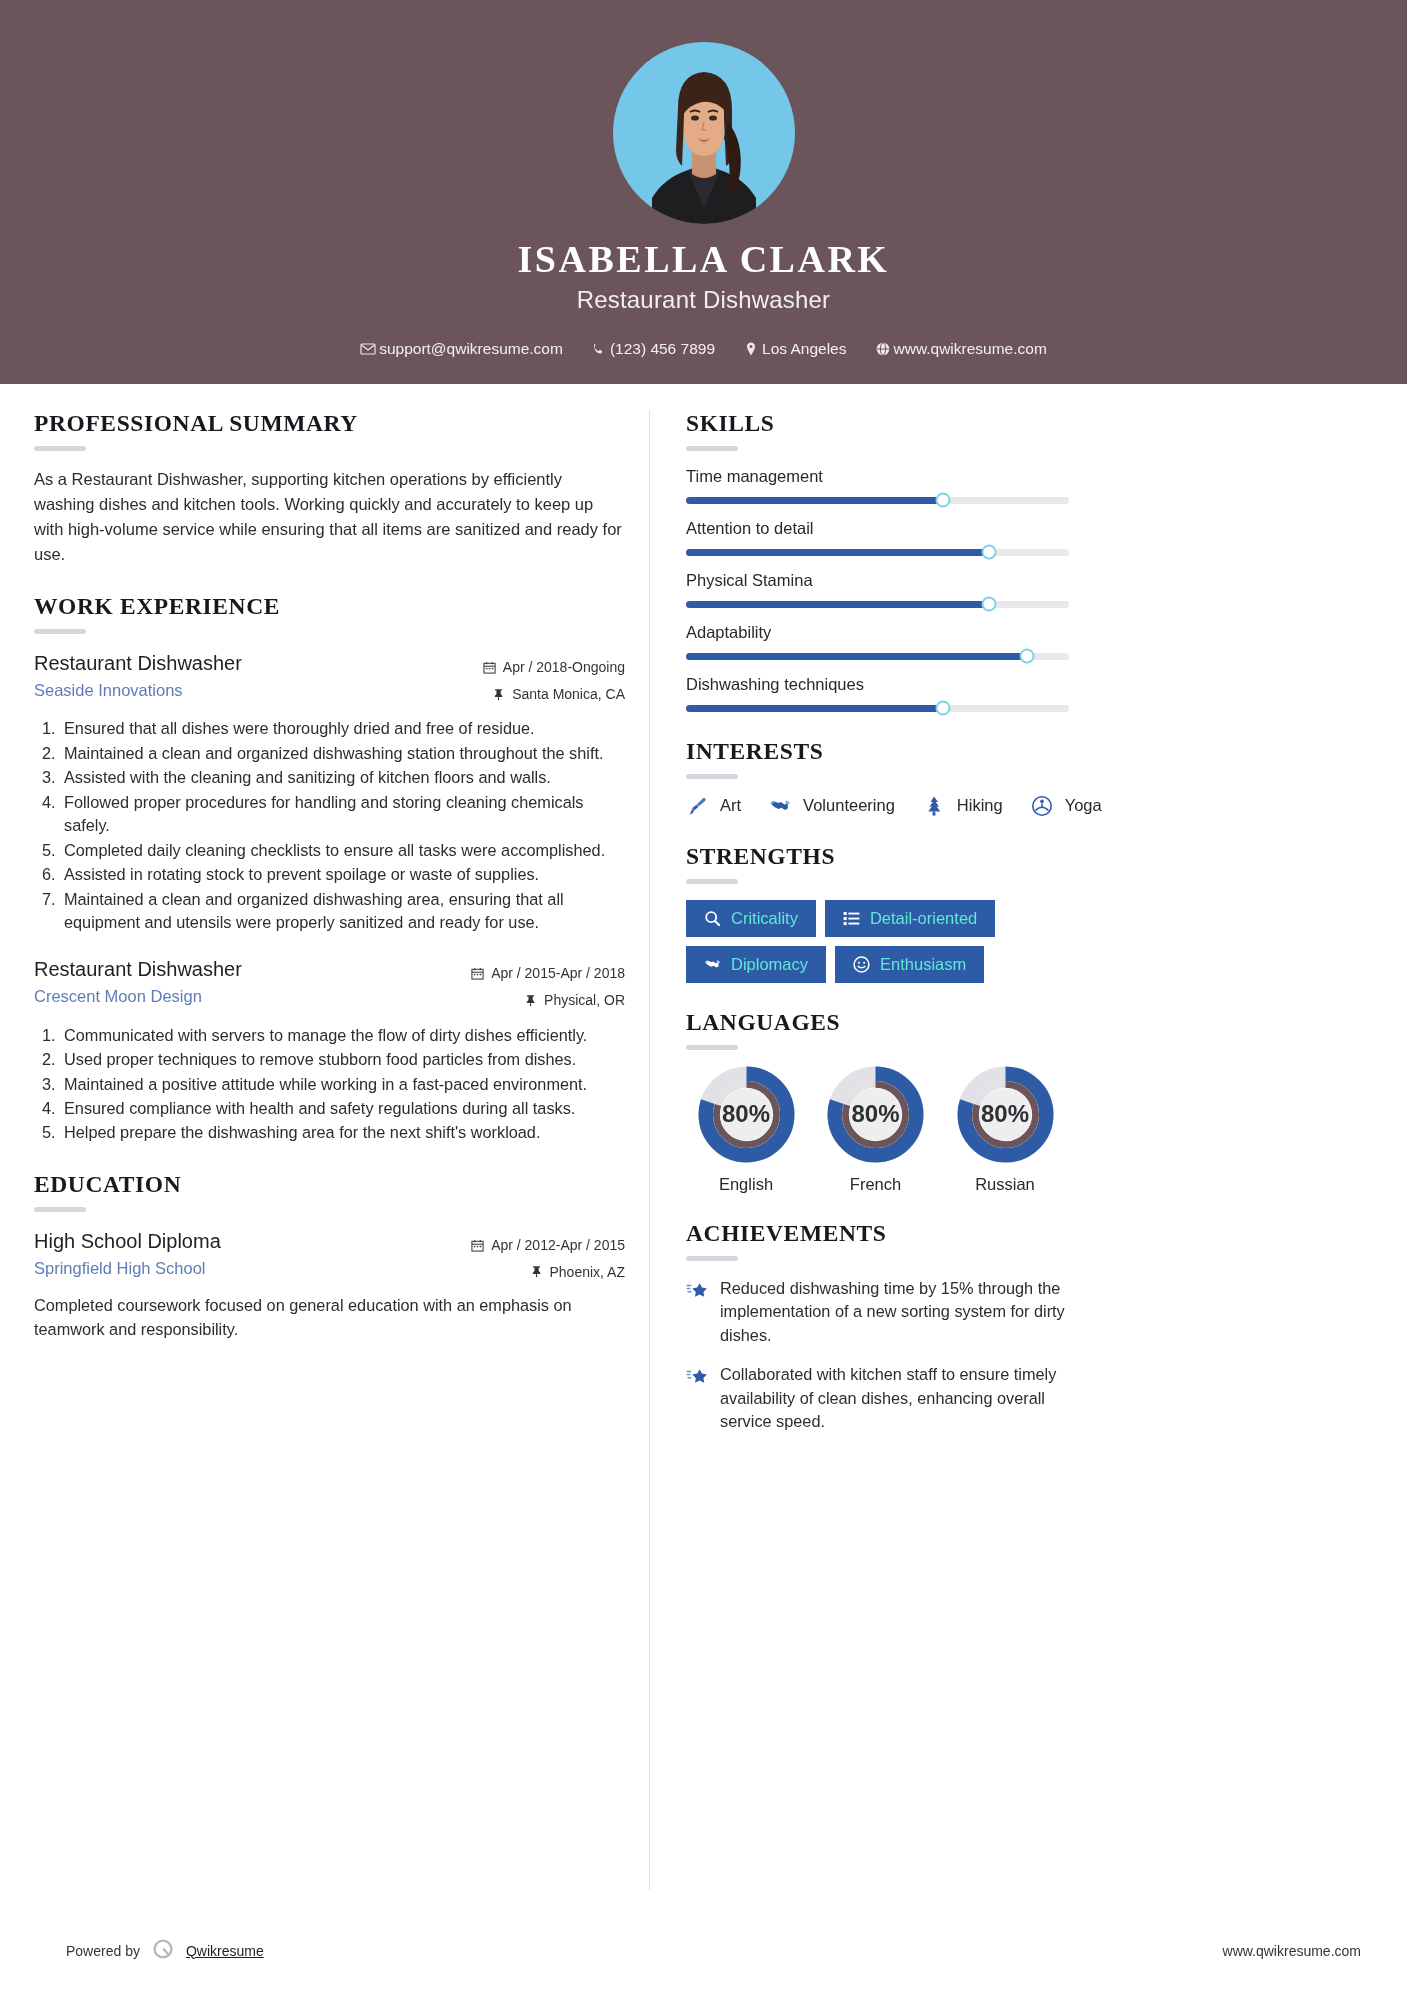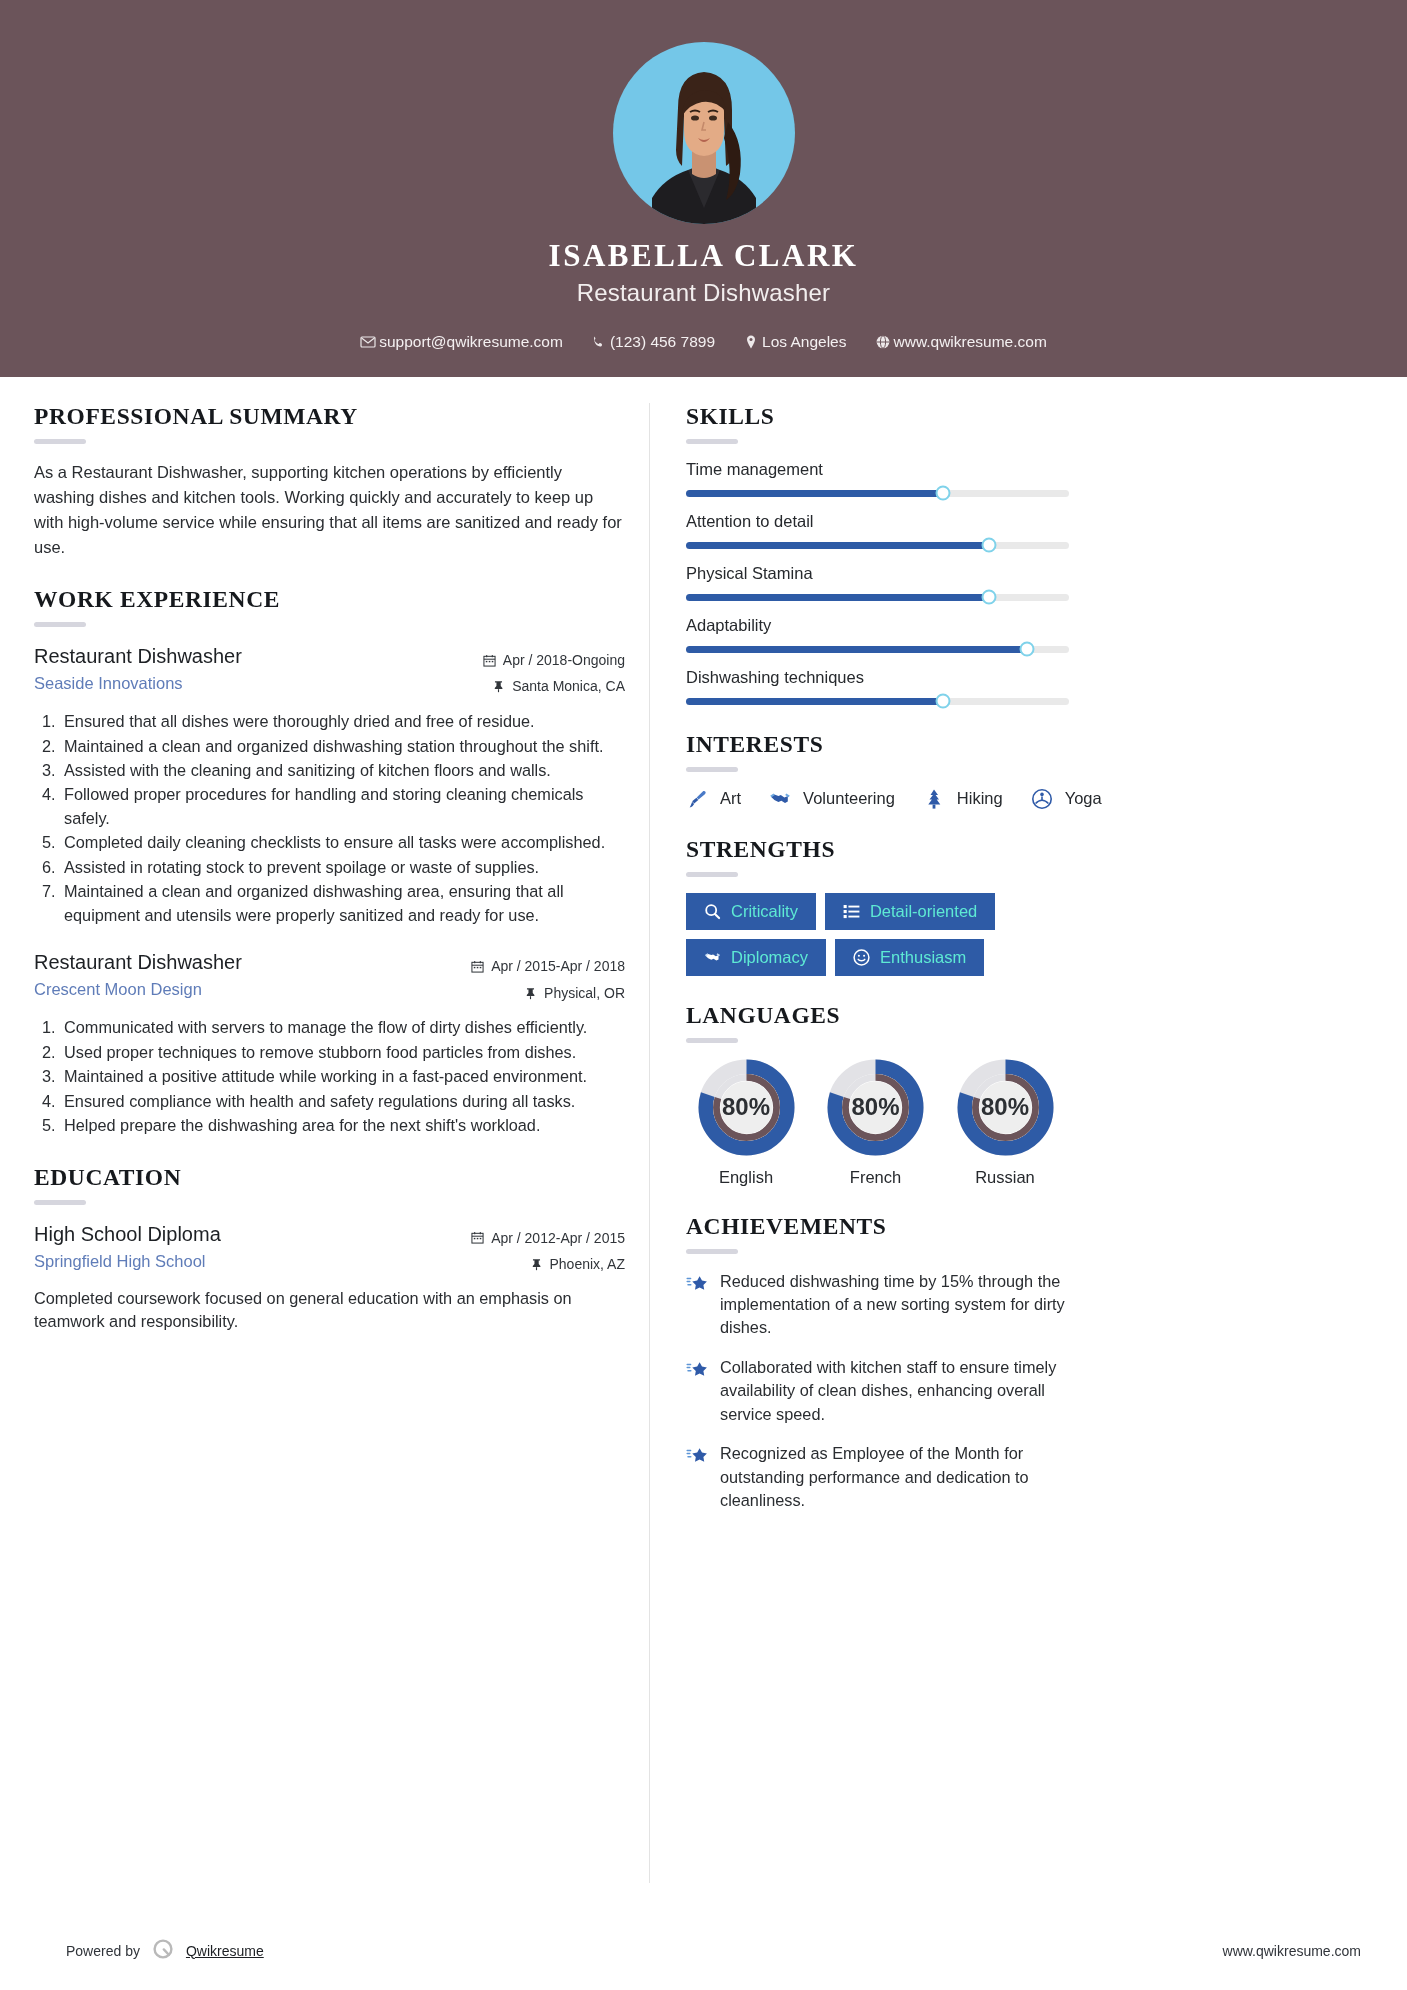--- a/index.html
+++ b/index.html
@@ -34,21 +34,21 @@
   .avatar-photo {
     position: absolute;
     left: 50%; top: 16px;
     transform: translateX(-50%);
     width: 120px; height: 168px;
   }
   .full-name {
     color: #ffffff;
     font-family: "Liberation Serif", serif;
     font-weight: bold;
-    font-size: 31px;
+    font-size: 38px;
     letter-spacing: 2.5px;
     line-height: 1.05;
   }
   .job-title {
     color: #f2eeee;
     font-size: 24px;
     font-weight: 400;
     margin-top: 6px;
     letter-spacing: 0.2px;
   }
@@ -726,29 +726,20 @@
         </div>
         <div class="ach">
           <span class="a-icon">
             <svg width="22" height="22" viewBox="0 0 22 22">
                 <path d="M1.2 5.4h3.4M1.2 8.6h2.6M2 11.8h2.8" stroke="#5d95d6" stroke-width="1.5" stroke-linecap="round"></path>
                 <path d="M13.6 3.2l2.4 4.4 4.9.8-3.5 3.5.8 4.9-4.6-2.3-4.6 2.3.8-4.9-3.5-3.5 4.9-.8z" fill="#2f5aa8"></path>
               </svg>
           </span>
           <div class="ach-text">Collaborated with kitchen staff to ensure timely availability of clean dishes, enhancing overall service speed.</div>
         </div>
-        <div class="ach">
-          <span class="a-icon">
-            <svg width="22" height="22" viewBox="0 0 22 22">
-                <path d="M1.2 5.4h3.4M1.2 8.6h2.6M2 11.8h2.8" stroke="#5d95d6" stroke-width="1.5" stroke-linecap="round"></path>
-                <path d="M13.6 3.2l2.4 4.4 4.9.8-3.5 3.5.8 4.9-4.6-2.3-4.6 2.3.8-4.9-3.5-3.5 4.9-.8z" fill="#2f5aa8"></path>
-              </svg>
-          </span>
-          <div class="ach-text">Recognized as Employee of the Month for outstanding performance and dedication to cleanliness.</div>
-        </div>
       </div>
 
     </div>
   </div>
 
   <div class="footer">
     <div class="powered">
       <span>Powered by</span>
       <span>
         <svg width="24" height="24" viewBox="0 0 24 24">

